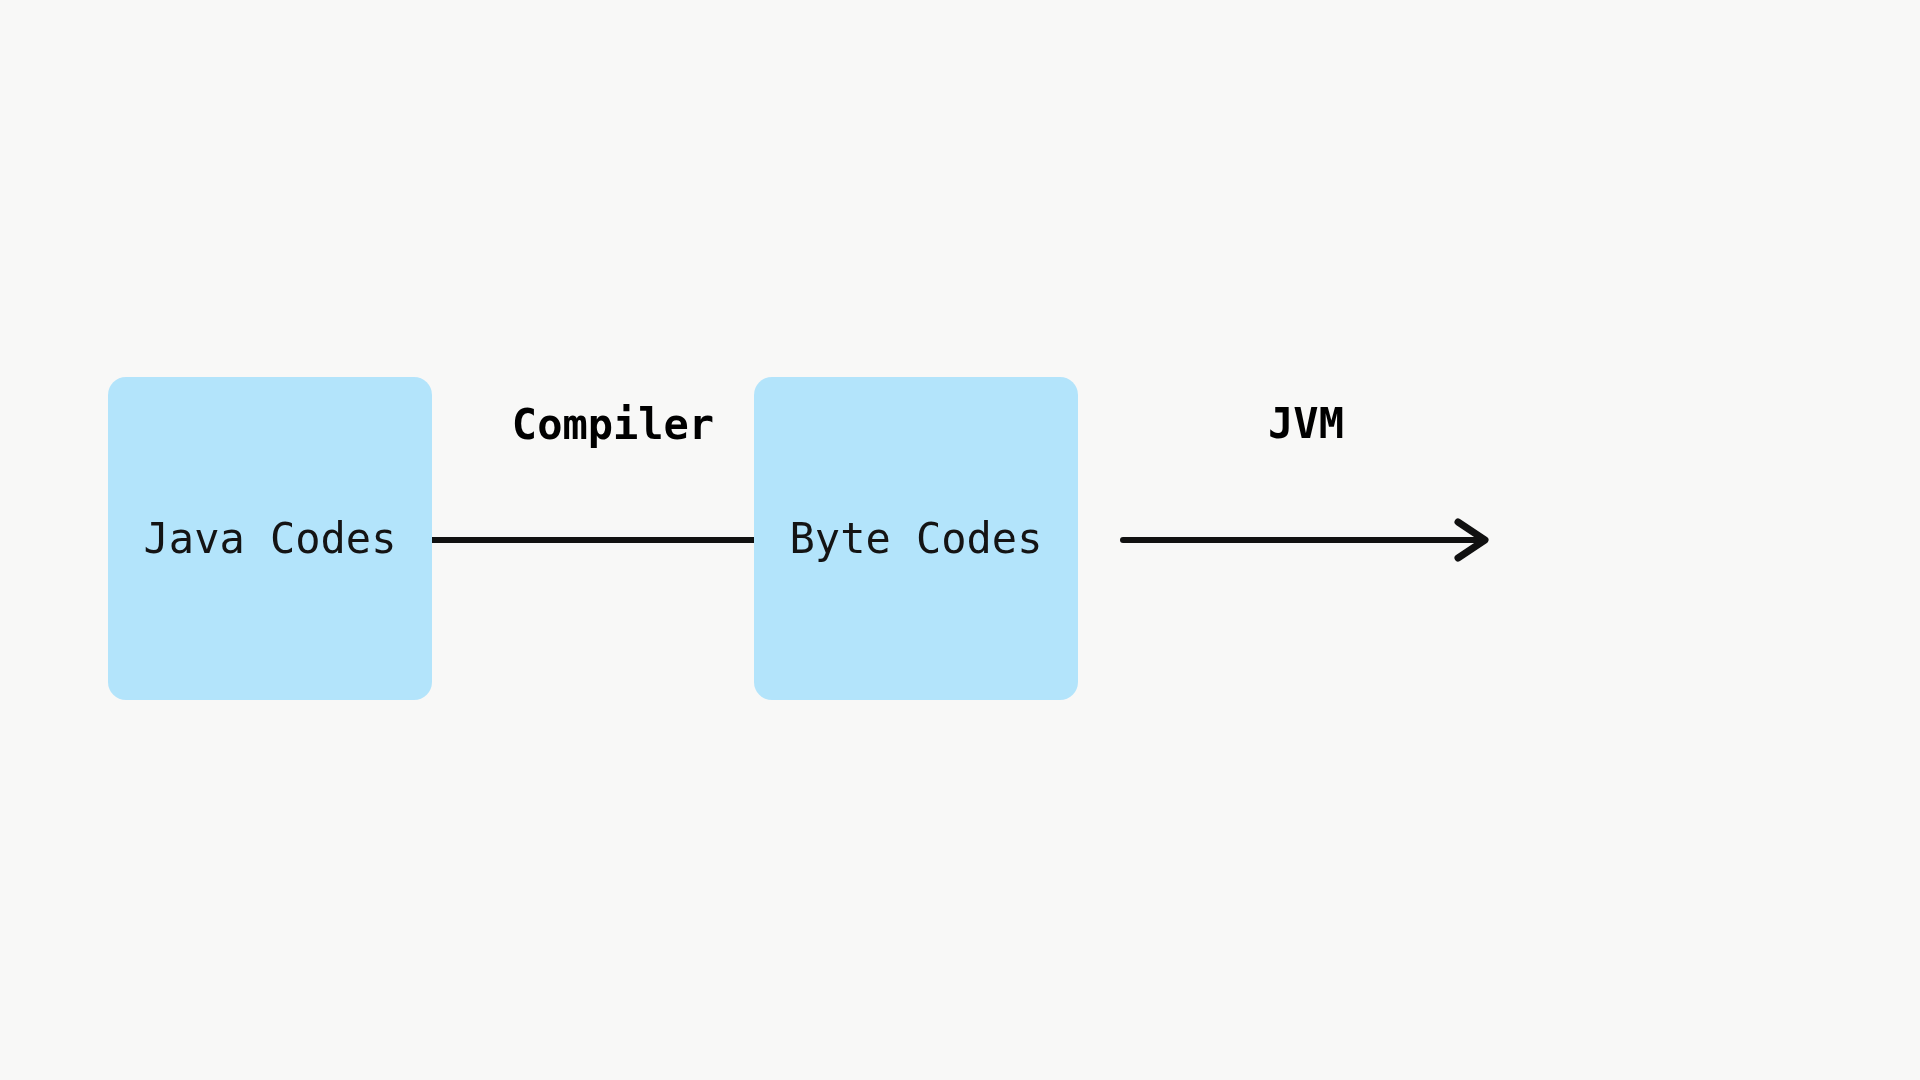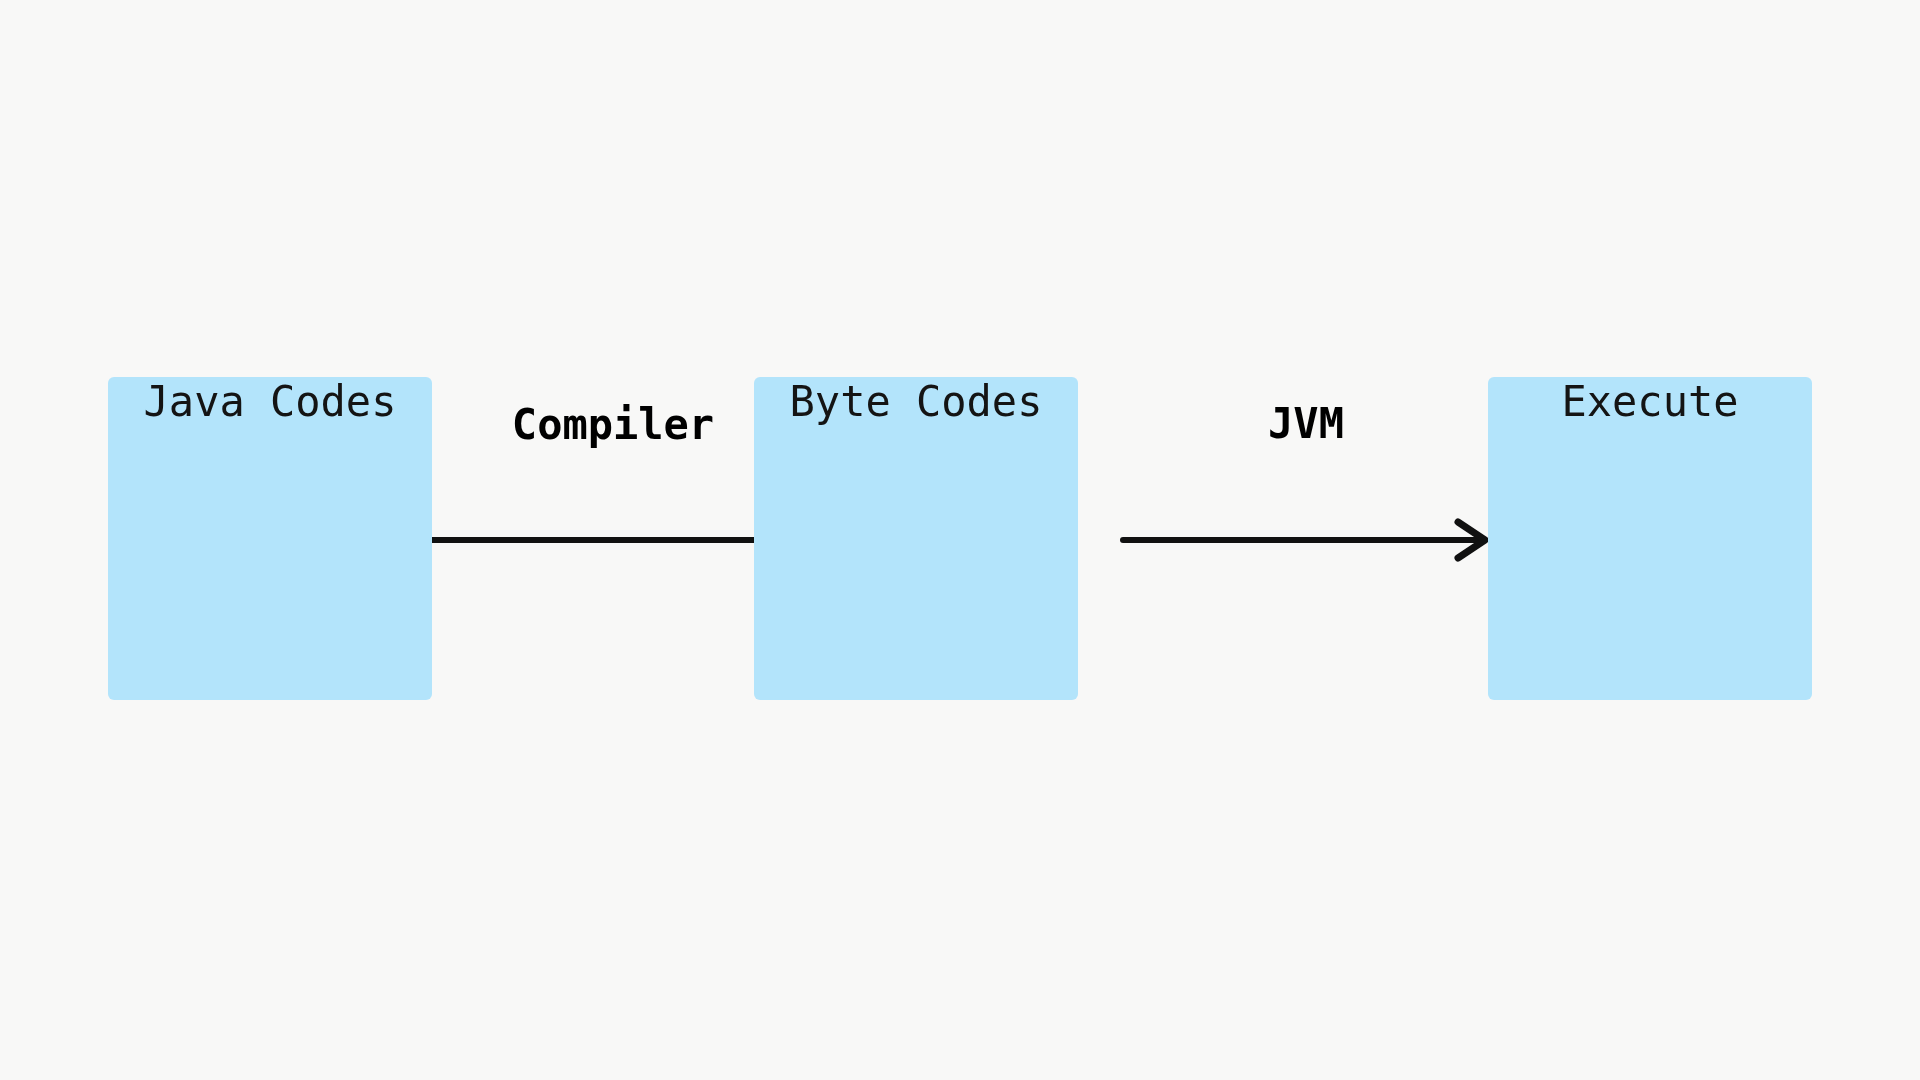--- a/index.html
+++ b/index.html
@@ -13,22 +13,23 @@
     background: #f8f8f7;
     overflow: hidden;
     font-family: "DejaVu Sans Mono", "Liberation Mono", monospace;
   }
   .node {
     position: absolute;
     top: 377px;
     width: 324px;
     height: 323px;
     background: #b3e4fb;
-    border-radius: 6px;
+    border-radius: 18px;
     display: flex;
+    align-items: center;
     justify-content: center;
   }
   .node-label {
     font-size: 42px;
     font-weight: 400;
     color: #141414;
     white-space: nowrap;
     letter-spacing: 0;
   }
   #node-java  { left: 108px; }
@@ -72,21 +73,18 @@
   </svg>
 
   <div class="node" id="node-java">
     <span class="node-label">Java Codes</span>
   </div>
 
   <div class="node" id="node-byte">
     <span class="node-label">Byte Codes</span>
   </div>
 
-  <div class="node" id="node-exec">
-    <span class="node-label">Execute</span>
-  </div>
 
   <div class="edge-label" id="edge-label-compiler">Compiler</div>
 
   <div class="edge-label" id="edge-label-jvm">JVM</div>
 
 </div>
 
 </body></html>

